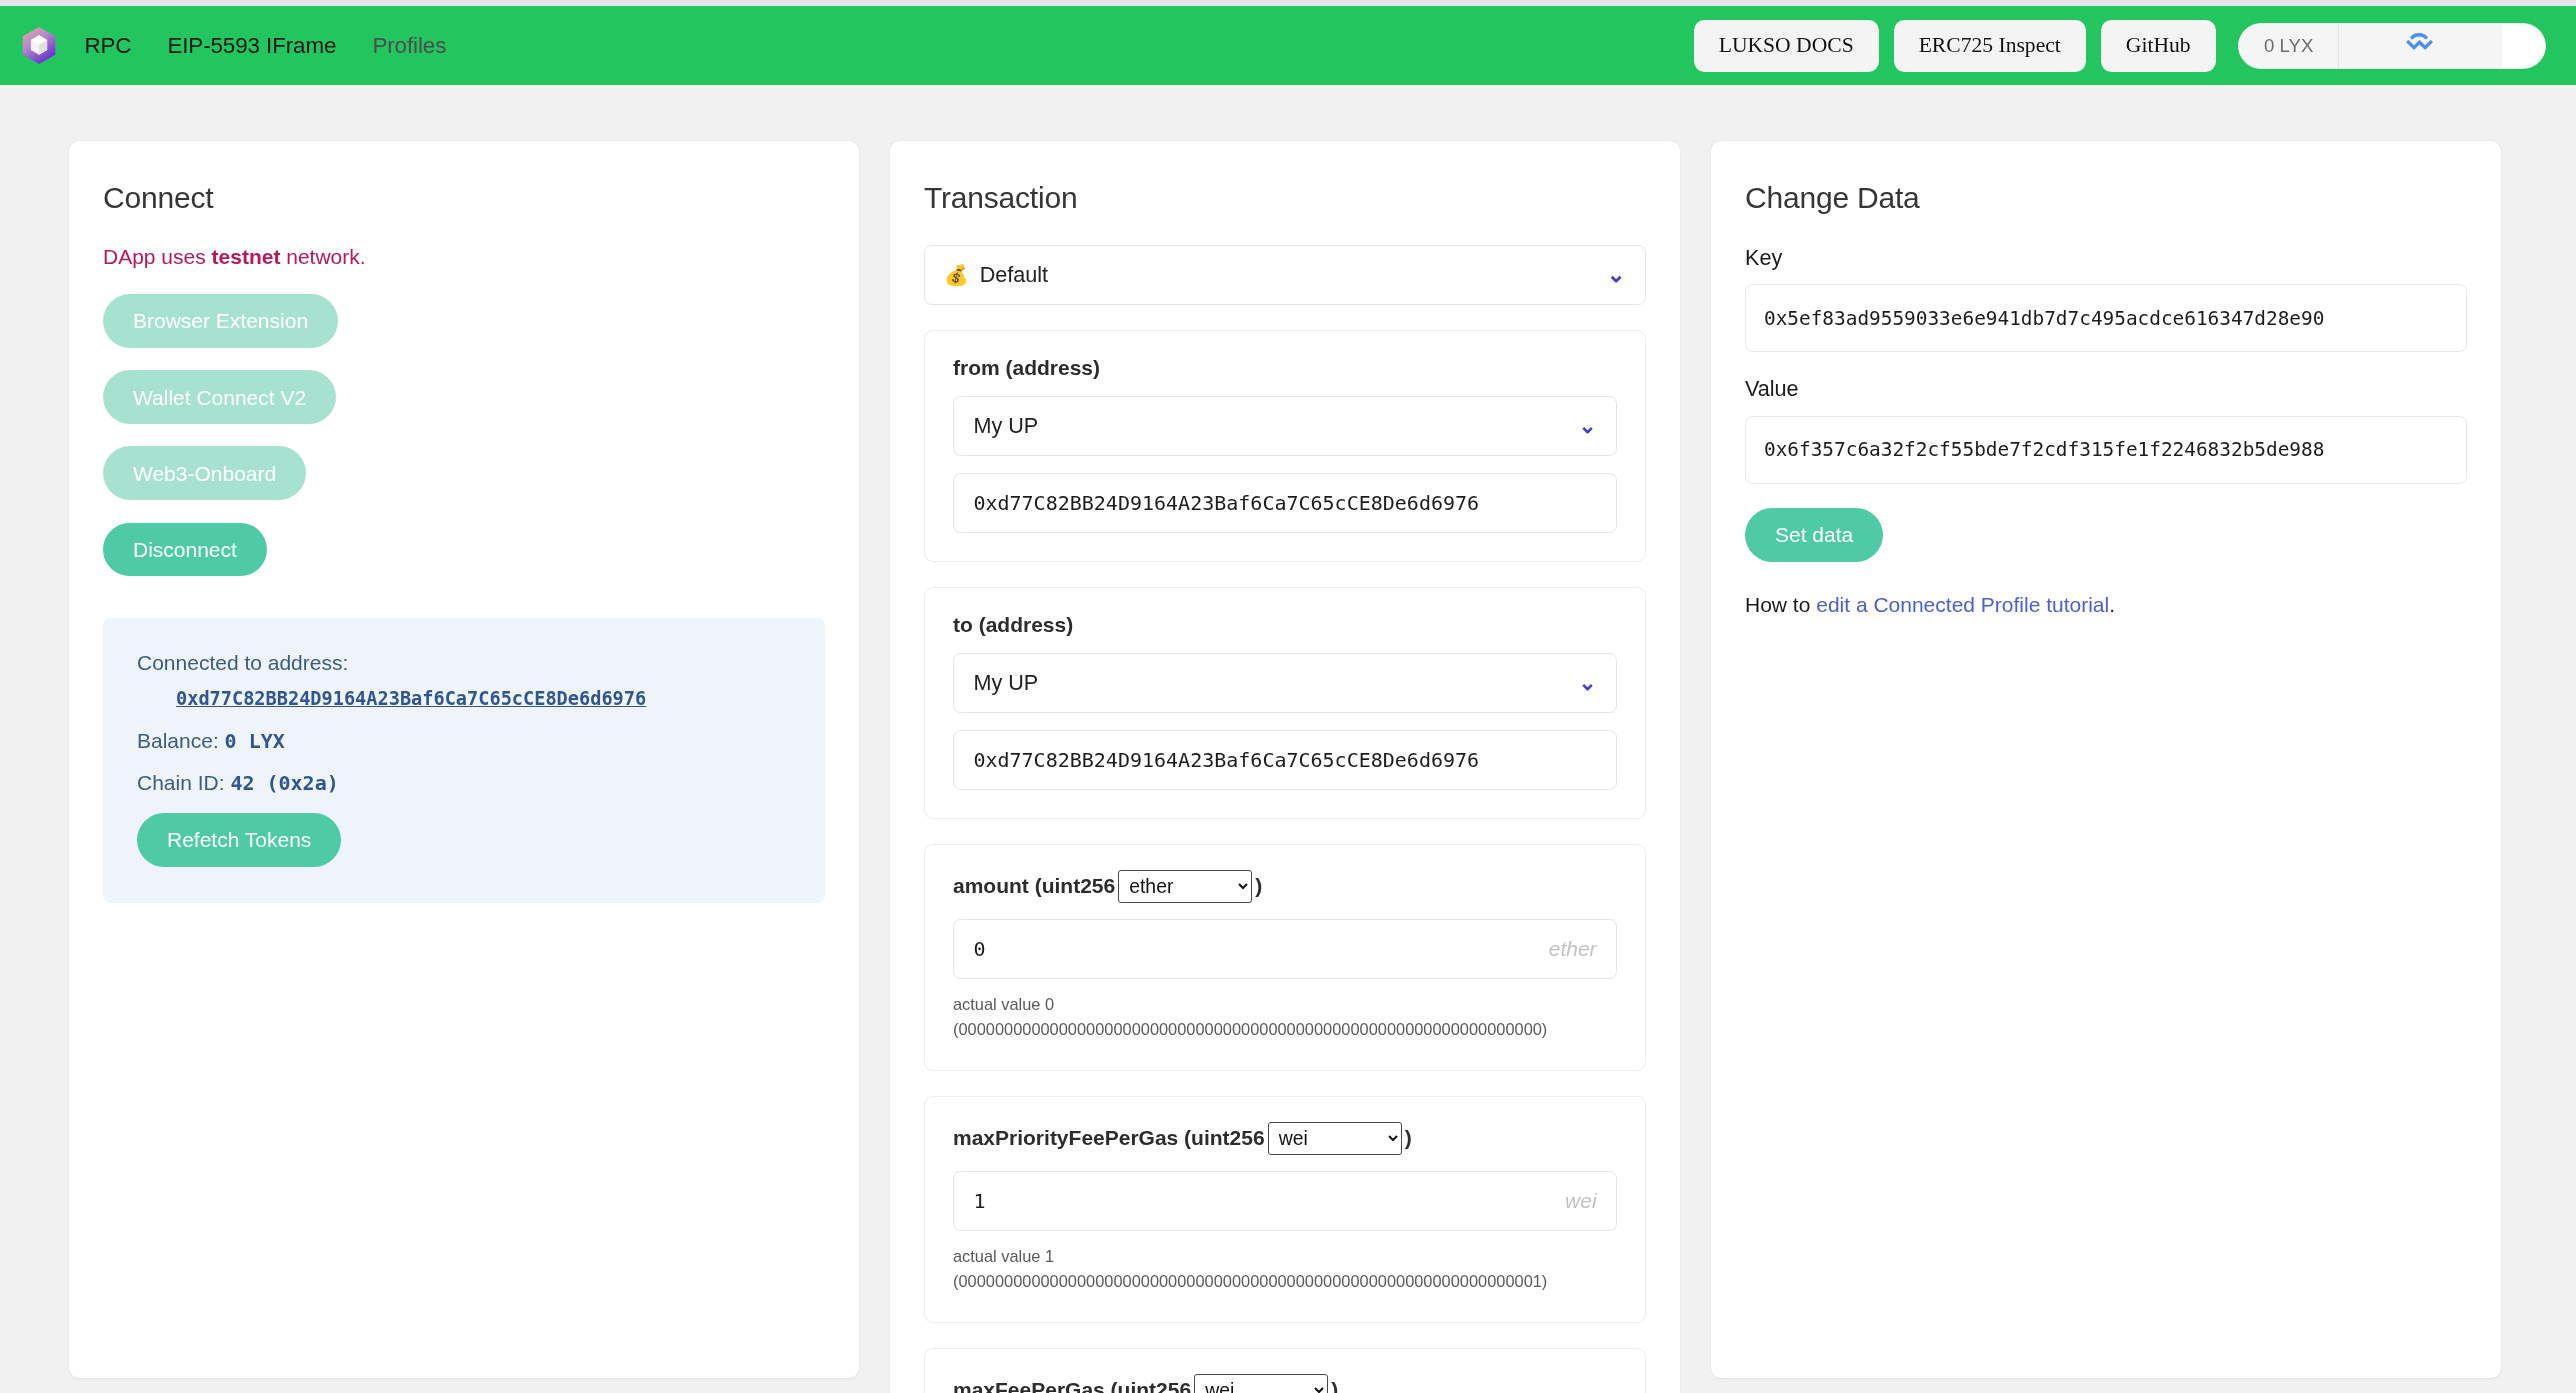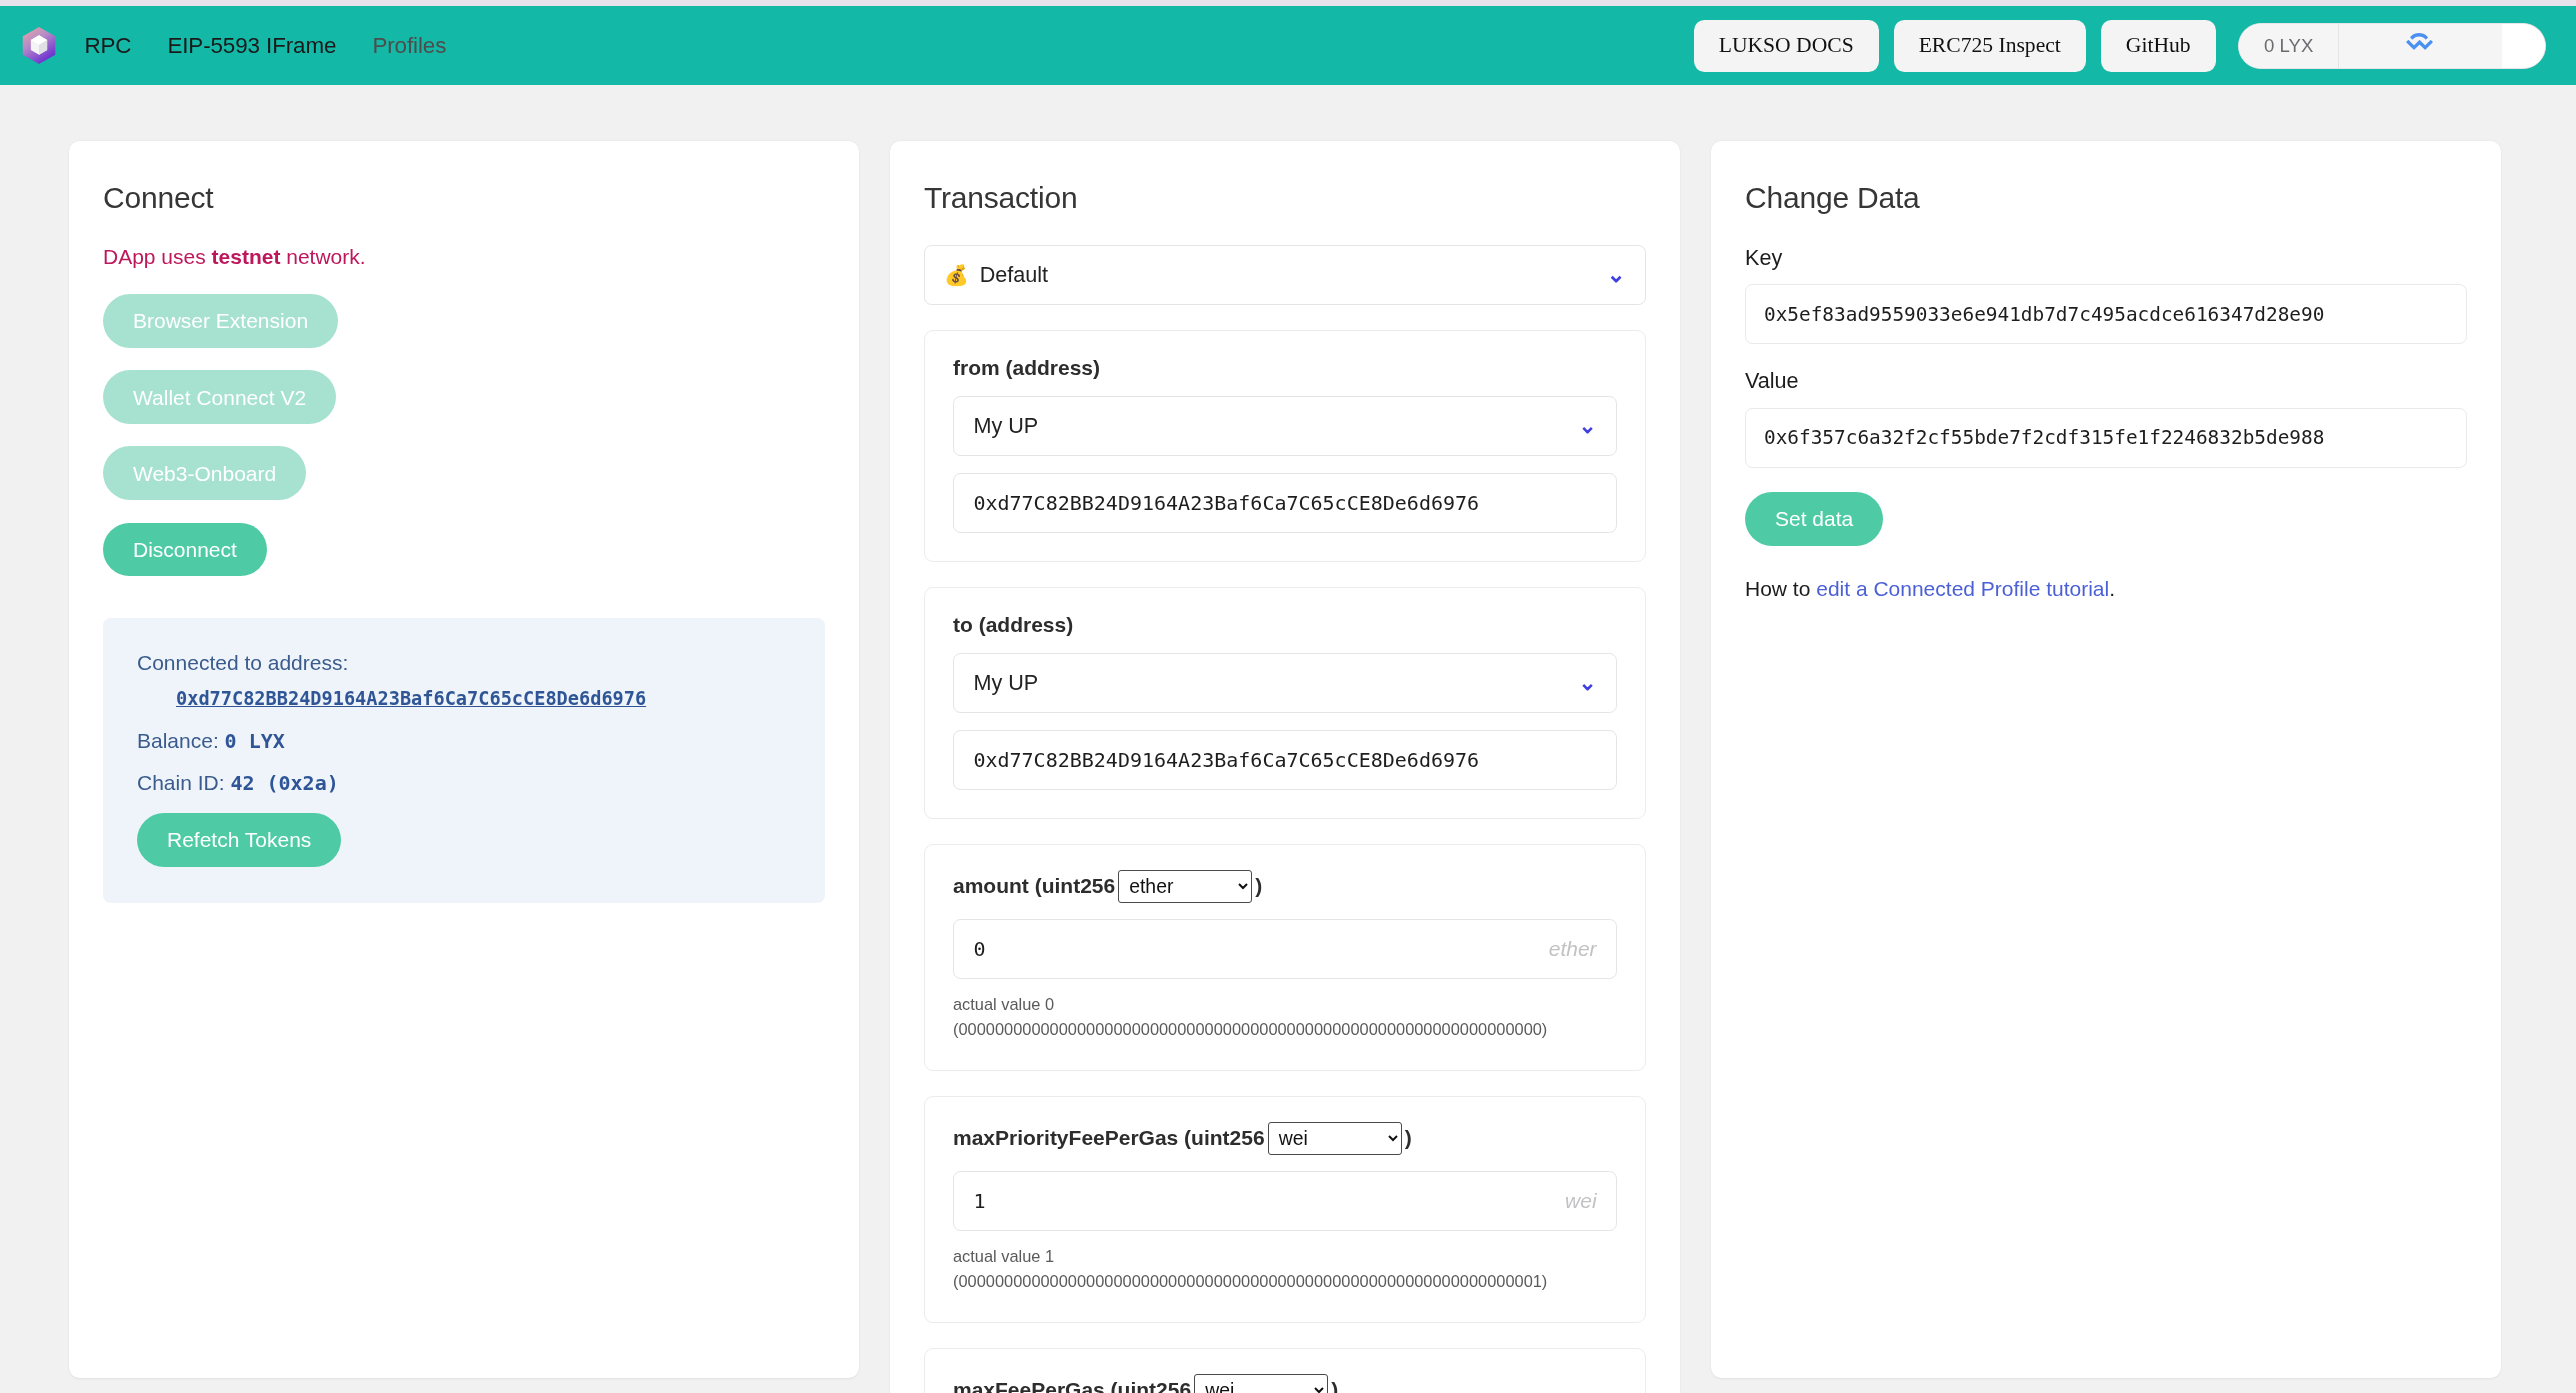--- a/index.html
+++ b/index.html
@@ -14,21 +14,21 @@
 
   
   .top-strip {
     position:absolute; top:0; left:0; width:100%; height:6px;
     background:#e7e2ec;
   }
 
   
   .header {
     position:absolute; top:6px; left:0; width:100%; height:79px;
-    background:#14b8a6;
+    background:#22c55e;
     display:flex; align-items:center;
     padding: 0 30px 0 22.4px;
   }
   .brand-logo {
     width:34px; height:39px; margin-right:28px; flex:0 0 auto;
     position:relative;
   }
   .nav-links { display:flex; align-items:center; gap:36px; }
   .nav-link {
     font-size:22.4px; color:#1a1a1a; letter-spacing:-0.1px;
@@ -163,21 +163,21 @@
     font-size:21.6px; color:#222; margin-bottom:16.4px; cursor:pointer;
   }
   .actual {
     margin-top:13.4px; font-size:16.4px; color:#5a5a5a; line-height:1.5;
     font-family:"Liberation Sans", sans-serif; word-break:break-all;
   }
 
   
   .dlabel { font-size:21.6px; color:#1c1c1c; margin: 4.5px 0 13.4px 0; }
   .dinput {
-    width:100%; height:60px; border:1.5px solid #e9e9eb; border-radius:7.5px;
+    width:100%; height:68px; border:1.5px solid #e9e9eb; border-radius:7.5px;
     background:#ffffff; padding:0 18px;
     font-family:"DejaVu Sans Mono", monospace; font-size:19.4px; color:#1d1d1d;
     display:flex; align-items:center; overflow:hidden; white-space:nowrap;
     margin-bottom:24px;
   }
   .tut { font-size:21px; color:#1c1c1c; margin-top:31px; }
   .tut a { color:#4b5fd6; text-decoration:none; }
 </style>
 </head>
 <body>

